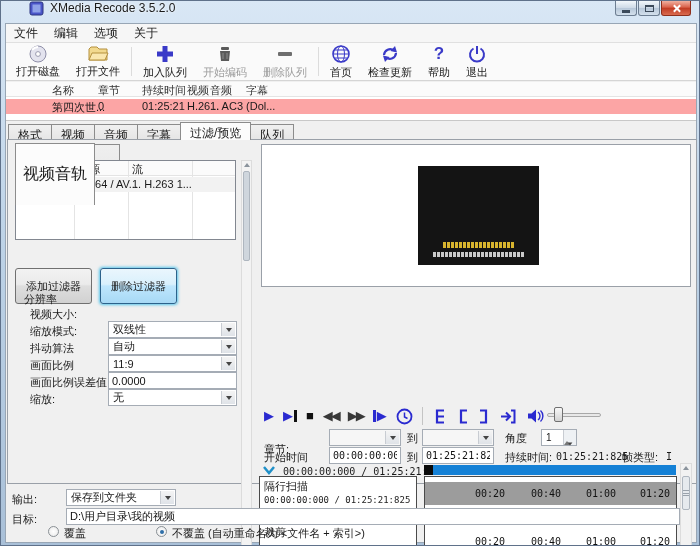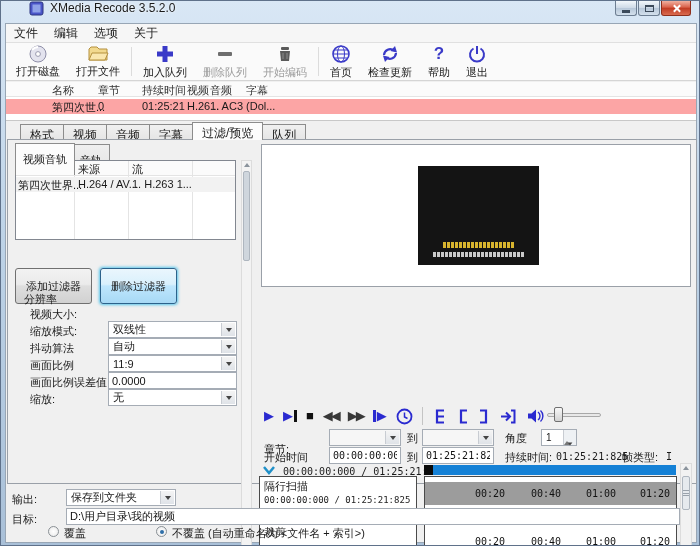--- a/index.html
+++ b/index.html
@@ -33,26 +33,26 @@
   .tbtn.disabled{color:#9b9b9b;}
   .tsep{width:1px;background:#dcdcdc;margin:3px 3px;}
   .ticon{height:20px;display:flex;align-items:center;justify-content:center;}
   
   .filelist{position:absolute;left:0;top:58px;right:0;height:39px;background:#fff;border-bottom:1px solid #c8c8c8;font-size:11px;}
   .fl-head{position:absolute;left:0;top:0;right:0;height:15px;background:#fbfbfb;border-bottom:1px solid #e4e4e4;color:#333;}
   .fl-row{position:absolute;left:0;top:17px;right:0;height:15px;background:#fca5a5;}
   .fl-c0{left:46px;}.fl-c1{left:92px;}.fl-c2{left:136px;}.fl-c3{left:181px;}.fl-c4{left:204px;}.fl-c5{left:240px;}
   .fl-cell{position:absolute;top:1px;white-space:nowrap;}
   
-  .tabbar{position:absolute;left:14px;top:98px;height:18px;display:flex;align-items:flex-end;}
+  .tabbar{position:absolute;left:2px;top:98px;height:18px;display:flex;align-items:flex-end;}
   .tab{padding:2px 9px 2px;font-size:12px;border:1px solid #8c8c8c;border-bottom:none;background:linear-gradient(180deg,#f0f0f0,#e5e5e5);margin-right:-1px;height:16px;}
   .tab.active{background:#fcfcfc;height:18px;position:relative;z-index:2;}
   .content{position:absolute;left:1px;top:115px;width:690px;height:345px;background:#f0f0f0;border:1px solid #9aa0a8;}
   
-  .subtab{position:absolute;font-size:11px;border:1px solid #8c8c8c;border-bottom:none;background:linear-gradient(180deg,#efefef,#e2e2e2);padding:8px 7px;}
+  .subtab{position:absolute;font-size:16px;border:1px solid #8c8c8c;border-bottom:none;background:linear-gradient(180deg,#efefef,#e2e2e2);padding:20px 7px;}
   .subtab.active{background:#fcfcfc;z-index:2;}
   .ltable{position:absolute;left:7px;top:20px;width:221px;height:80px;background:#fff;border:1px solid #828790;font-size:11px;}
   .lt-head{position:absolute;left:0;top:0;right:0;height:15px;background:#fbfbfb;border-bottom:1px solid #e4e4e4;}
   .lt-col{position:absolute;top:1px;}
   .lt-row{position:absolute;left:0;top:16px;right:0;height:15px;background:#f2f2f2;white-space:nowrap;overflow:hidden;}
   .vline{position:absolute;top:0;bottom:0;width:1px;background:#e4e4e4;}
   .pscroll{position:absolute;width:11px;background:#f3f3f3;border:1px solid #dcdcdc;}
   .pthumb{position:absolute;left:1px;width:7px;background:#cfd6dd;border:1px solid #aeb6bf;border-radius:2px;}
   .arr{width:0;height:0;border-left:3px solid transparent;border-right:3px solid transparent;margin:2px auto;}
   .arr.up{border-bottom:4px solid #8a939c;}
@@ -168,34 +168,34 @@
           <svg width="20" height="20">
               <rect x="7.5" y="2" width="5" height="16" fill="#3a3ac8"></rect>
               <rect x="2" y="7.5" width="16" height="5" fill="#3a3ac8"></rect>
             </svg>
         </span>
         <span>加入队列</span>
       </div>
       <div class="tbtn disabled">
         <span class="ticon">
           <svg width="20" height="20">
-              <rect x="3" y="8" width="14" height="4" rx="1" fill="#6e6e6e"></rect>
-            </svg>
-        </span>
-        <span>删除队列</span>
-      </div>
-      <div class="tbtn disabled">
-        <span class="ticon">
-          <svg width="20" height="20">
               <rect x="6" y="3" width="8" height="3" rx="1" fill="#5a5a5a"></rect>
               <path d="M5 7 h10 l-1 10 h-8 Z" fill="#5a5a5a"></path>
               <path d="M8 9 v6 M12 9 v6" stroke="#8d8d8d"></path>
             </svg>
         </span>
         <span>开始编码</span>
+      </div>
+      <div class="tbtn disabled">
+        <span class="ticon">
+          <svg width="20" height="20">
+              <rect x="3" y="8" width="14" height="4" rx="1" fill="#6e6e6e"></rect>
+            </svg>
+        </span>
+        <span>删除队列</span>
       </div>
       <div class="tsep"></div>
       <div class="tbtn">
         <span class="ticon">
           <svg width="20" height="20">
               <circle cx="10" cy="10" r="8" fill="none" stroke="#3a3ac8" stroke-width="1.6"></circle>
               <ellipse cx="10" cy="10" rx="3.5" ry="8" fill="none" stroke="#3a3ac8"></ellipse>
               <path d="M2 10 h16 M3.5 6 h13 M3.5 14 h13" stroke="#3a3ac8"></path>
             </svg>
         </span>

